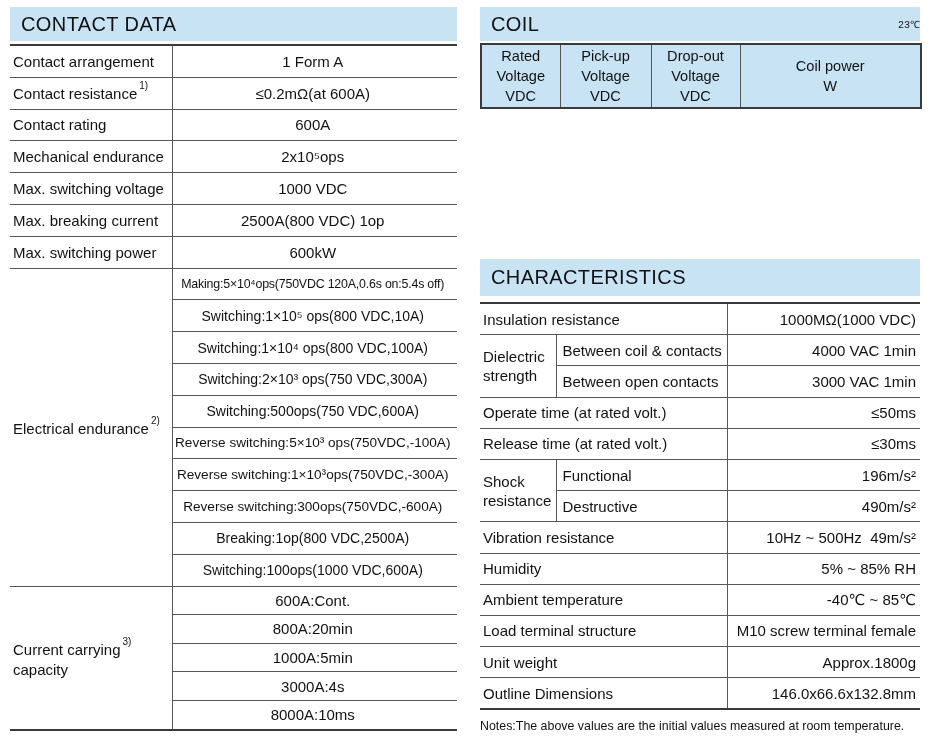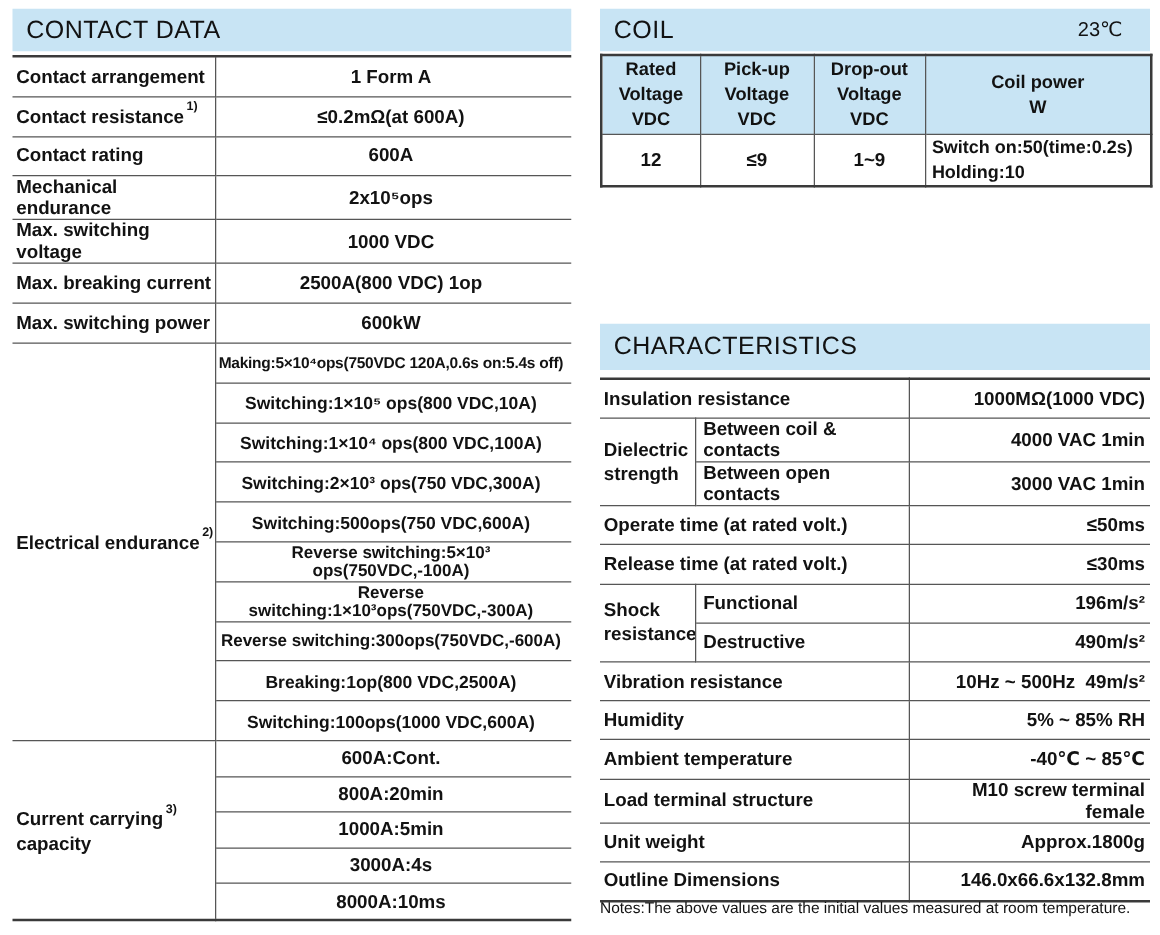--- a/index.html
+++ b/index.html
@@ -6,26 +6,26 @@
   body {
     width:928px; height:748px; position:relative; background:#ffffff;
     font-family:"Liberation Sans","DejaVu Sans",sans-serif; color:#121212;
     overflow:hidden;
   }
   .bar {
     position:absolute; background:#c8e4f4; box-sizing:border-box;
     display:flex; align-items:center; justify-content:space-between;
   }
   .bar .title { font-size:20px; font-weight:normal; letter-spacing:0.4px; padding-left:11px; white-space:nowrap; }
-  .bar .temp  { font-size:16px; padding-right:22px; }
+  .bar .temp  { font-size:10px; padding-right:0;font-family:Liberation Mono, monospace; }
   #contact-bar { left:10px;  top:7px;   width:447px; height:34px; }
   #coil-bar    { left:480px; top:7px;   width:440px; height:34px; }
   #char-bar    { left:480px; top:259px; width:440px; height:37px; }
 
-  table { border-collapse:collapse; table-layout:fixed; position:absolute;font-weight:bold; }
+  table { border-collapse:collapse; table-layout:fixed; position:absolute; }
   td { padding:0; vertical-align:middle; overflow:hidden; font-size:15px; }
   sup { font-size:10px; position:relative; top:-4px; margin-left:2px; }
 
   
   #contact-table { left:10px; top:44px; width:447px;
     border-top:2px solid #3a3a3a; border-bottom:2px solid #3a3a3a; }
   #contact-table td { border-bottom:1.5px solid #565656; height:30.8px; }
   #contact-table td.lbl { border-right:1.5px solid #565656; padding-left:3px; }
   #contact-table td.val { text-align:center; padding-right:4px; }
   #contact-table .current td { height:27.6px; }
@@ -178,27 +178,20 @@
 Voltage
 VDC</td>
       <td>Drop-out
 Voltage
 VDC</td>
       <td>Coil power
 W</td>
     </tr>
   </thead>
   <tbody>
-    <tr>
-      <td>12</td>
-      <td>≤9</td>
-      <td>1~9</td>
-      <td class="power">Switch on:50(time:0.2s)
-Holding:10</td>
-    </tr>
   </tbody>
 </table>
 
 <div id="char-bar" class="bar">
   <span class="title">CHARACTERISTICS</span>
 </div>
 
 <table id="char-table">
   <colgroup>
       <col style="width:76px">

